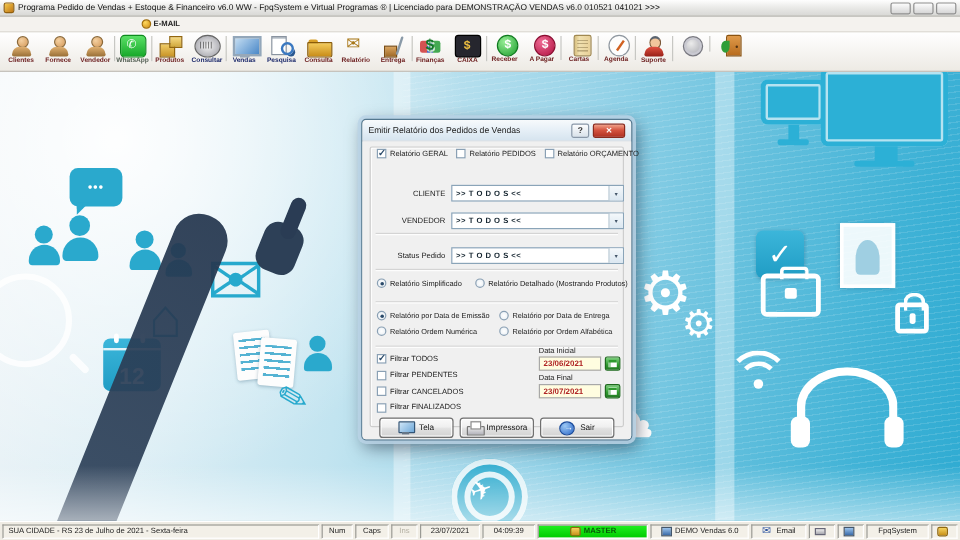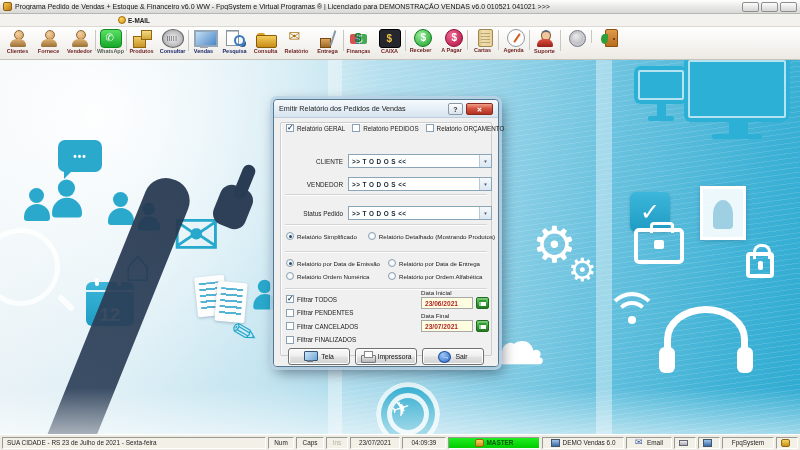--- a/index.html
+++ b/index.html
@@ -105,21 +105,21 @@
 .d-cal::before{content:"";position:absolute;left:9px;top:-4px;width:4px;height:8px;background:#fff;border-radius:2px;box-shadow:22px 0 0 #fff}
 .d-cal::after{content:"";position:absolute;left:0;top:8px;right:0;height:2px;background:rgba(255,255,255,.85)}
 .d-doc{background:#fdfdfd;border-radius:2px;box-shadow:0 1px 3px rgba(20,70,100,.3)}
 .d-doc::after{content:"";position:absolute;left:4px;right:4px;top:6px;bottom:5px;background:repeating-linear-gradient(rgba(42,160,200,.8) 0 2px,transparent 2px 6px)}
 .d-bubble{background:#2aa9cd;border-radius:7px;display:flex;align-items:center;justify-content:center;color:#fff;letter-spacing:1px;font-weight:bold}
 .d-bubble::after{content:"";position:absolute;left:6px;bottom:-7px;border:5px solid transparent;border-top-color:#2aa9cd;border-left-color:#2aa9cd}
 .d-mag{border:5px solid rgba(255,255,255,.8);border-radius:50%}
 .d-mag::after{content:"";position:absolute;right:-14px;bottom:-12px;width:6px;height:20px;background:rgba(255,255,255,.8);border-radius:3px;transform:rotate(-45deg)}
 
 
-.dialog{position:absolute;left:273px;top:39px;width:226px;height:268px;background:#f0f0f0;border:1px solid #54788f;border-radius:4px;box-shadow:0 0 0 3px rgba(186,212,230,.85),3px 5px 14px rgba(0,10,30,.5);font-size:6.4px;color:#1a1a1a}
+.dialog{position:absolute;left:301px;top:39px;width:226px;height:268px;background:#f0f0f0;border:1px solid #54788f;border-radius:4px;box-shadow:0 0 0 3px rgba(186,212,230,.85),3px 5px 14px rgba(0,10,30,.5);font-size:6.4px;color:#1a1a1a}
 .dlg-titlebar{height:18px;display:flex;align-items:center;gap:3px;padding:0 5px;background:linear-gradient(#f7fafc,#e4eef6 55%,#d6e4ef);border-bottom:1px solid #c0cedb;border-radius:4px 4px 0 0}
 .dlg-title{flex:1;font-size:7.2px;color:#222;white-space:nowrap;overflow:hidden}
 .dlg-help{width:15px;height:12px;border:1px solid #8a98a8;border-radius:2px;background:linear-gradient(#fcfdfe,#d9e2ea);text-align:center;line-height:11px;font-size:7px;color:#333;font-weight:bold}
 .dlg-close{width:27px;height:12px;border:1px solid #8a2a1e;border-radius:2px;background:linear-gradient(#f0a088,#d45340 45%,#b03224);text-align:center;line-height:11px;font-size:6.5px;color:#fff;font-weight:bold}
 .dlg-body{position:absolute;left:0;right:0;top:18px;bottom:0;background:#f0f0f0;border-radius:0 0 3px 3px}
 .groupbox{position:absolute;left:6px;right:6px;top:4px;bottom:10px;border:1px solid #cdcdcd;border-radius:2px;box-shadow:inset 1px 1px 0 #fdfdfd}
 .divider{position:absolute;left:11px;right:11px;height:2px;border-top:1px solid #d4d4d4;border-bottom:1px solid #fdfdfd}
 
 .chk,.rad{display:flex;align-items:center;gap:3px;white-space:nowrap}
 .box{width:8px;height:8px;background:#fff;border:1px solid #8aa0b4;position:relative;flex:0 0 auto}

